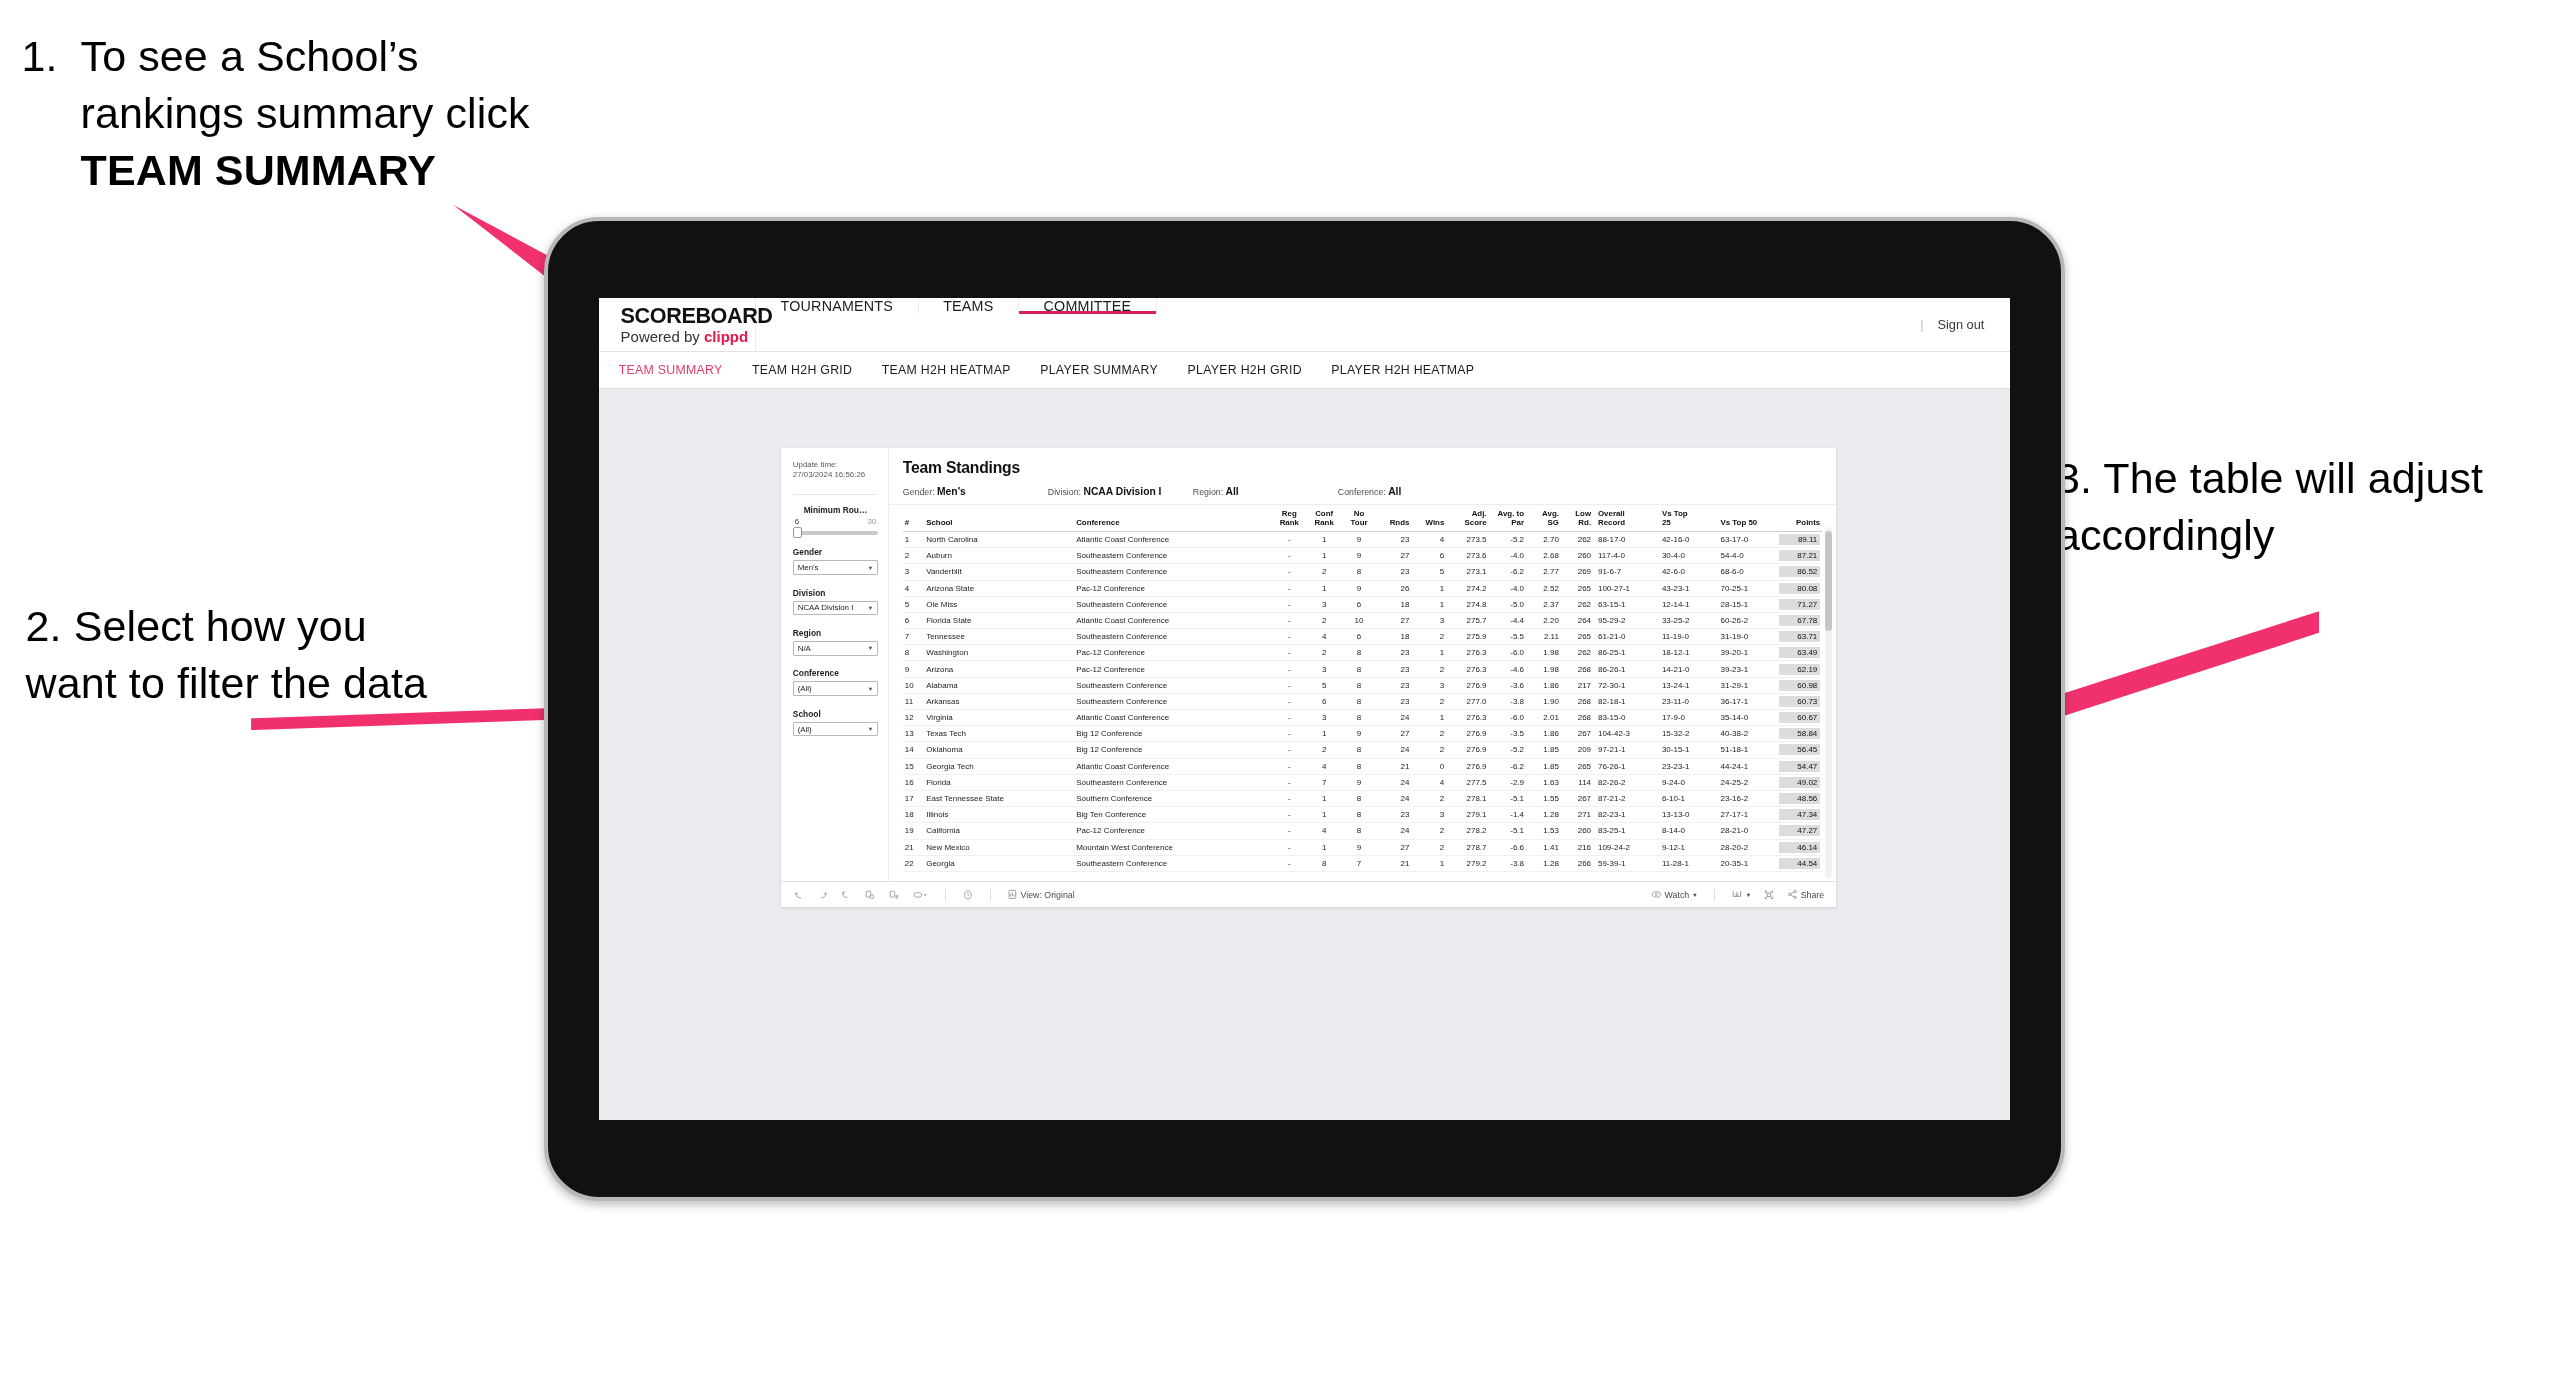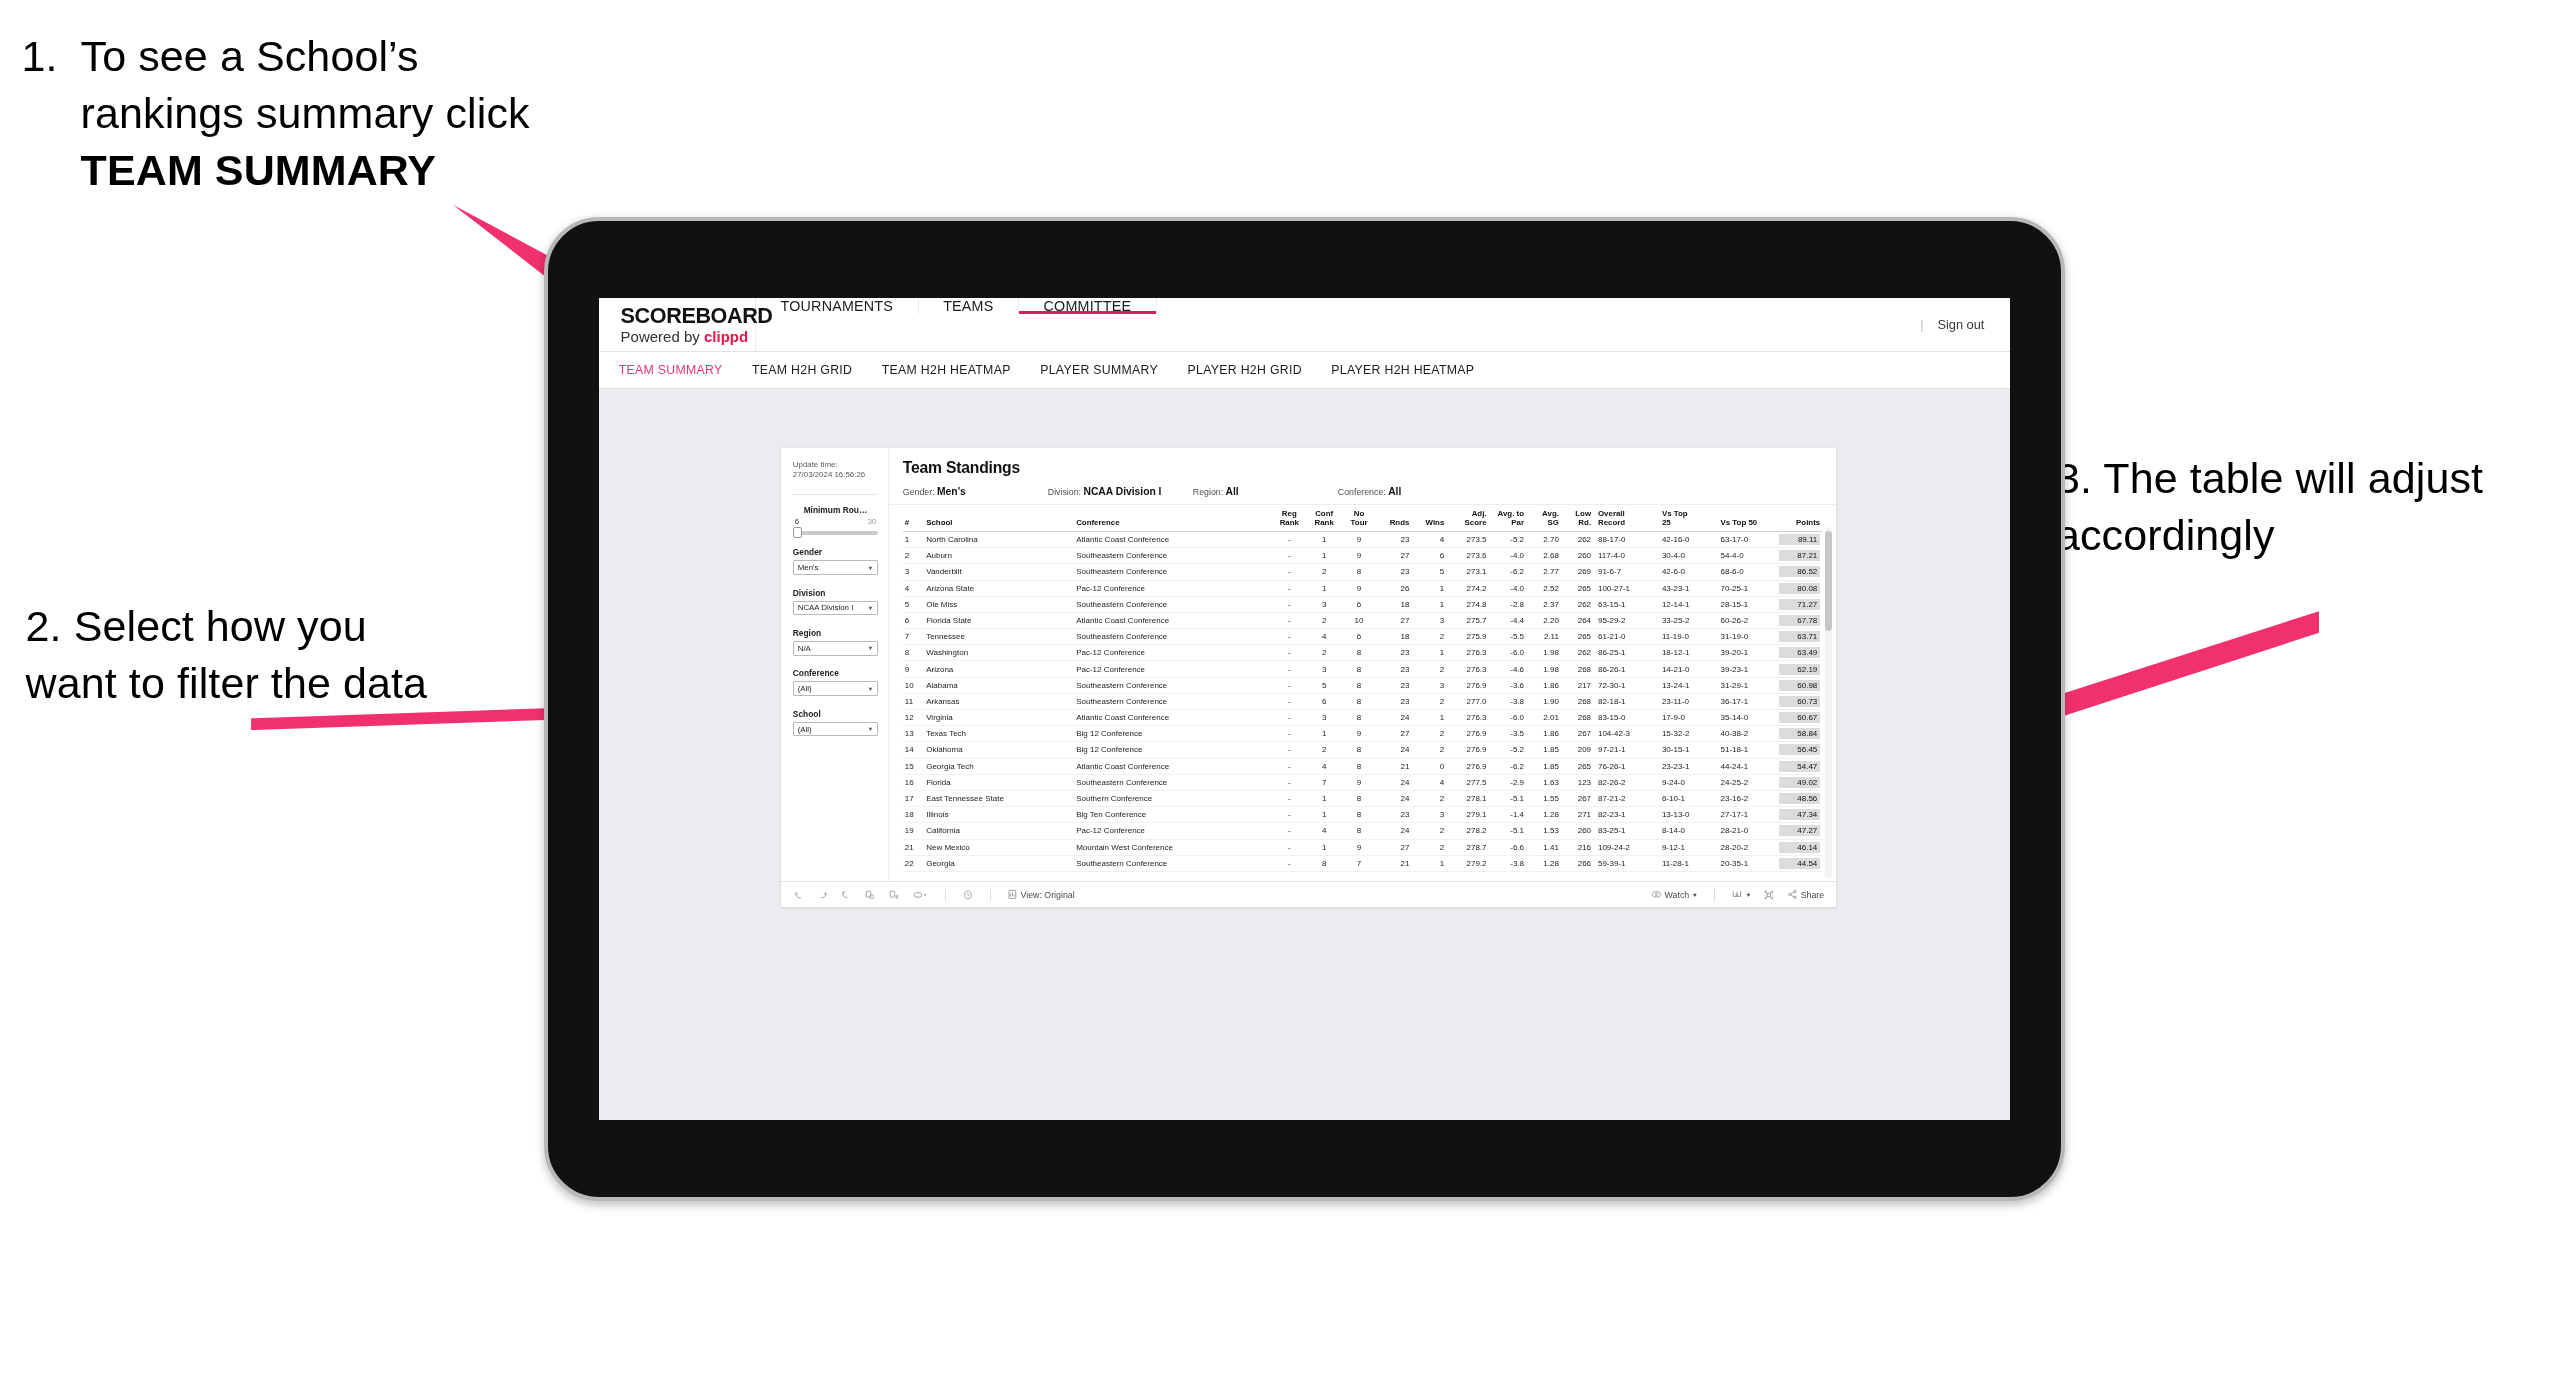--- a/index.html
+++ b/index.html
@@ -373,21 +373,21 @@
                       <tr>
                         <td class="c-num">5</td>
                         <td class="c-school">Ole Miss</td>
                         <td class="c-conf">Southeastern Conference</td>
                         <td class="c-n">-</td>
                         <td class="c-n">3</td>
                         <td class="c-n">6</td>
                         <td class="c-w">18</td>
                         <td class="c-w">1</td>
                         <td class="c-score">274.8</td>
-                        <td class="c-par">-2.8</td>
+                        <td class="c-par">-5.0</td>
                         <td class="c-sg">2.37</td>
                         <td class="c-rd">262</td>
                         <td class="c-rec">63-15-1</td>
                         <td class="c-t25">12-14-1</td>
                         <td class="c-t50">28-15-1</td>
                         <td class="c-pts">
                           <span class="pts-cell">71.27</span>
                         </td>
                       </tr>
                       <tr>
@@ -595,21 +595,21 @@
                         <td class="c-school">Florida</td>
                         <td class="c-conf">Southeastern Conference</td>
                         <td class="c-n">-</td>
                         <td class="c-n">7</td>
                         <td class="c-n">9</td>
                         <td class="c-w">24</td>
                         <td class="c-w">4</td>
                         <td class="c-score">277.5</td>
                         <td class="c-par">-2.9</td>
                         <td class="c-sg">1.63</td>
-                        <td class="c-rd">123</td>
+                        <td class="c-rd">114</td>
                         <td class="c-rec">82-26-2</td>
                         <td class="c-t25">9-24-0</td>
                         <td class="c-t50">24-25-2</td>
                         <td class="c-pts">
                           <span class="pts-cell">49.02</span>
                         </td>
                       </tr>
                       <tr>
                         <td class="c-num">17</td>
                         <td class="c-school">East Tennessee State</td>

